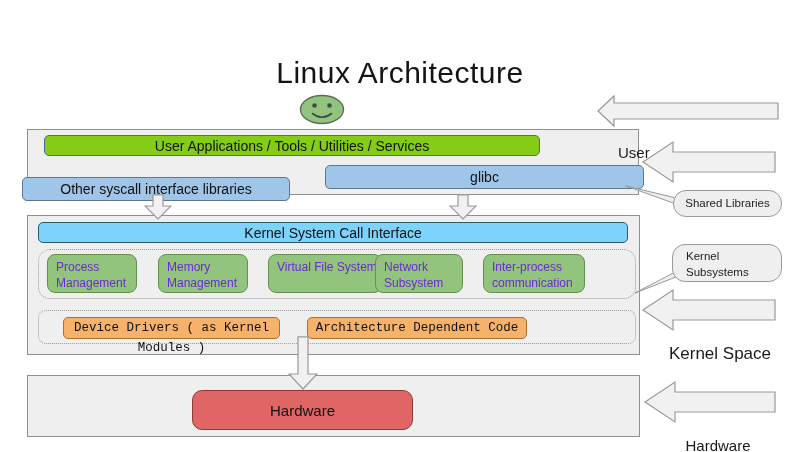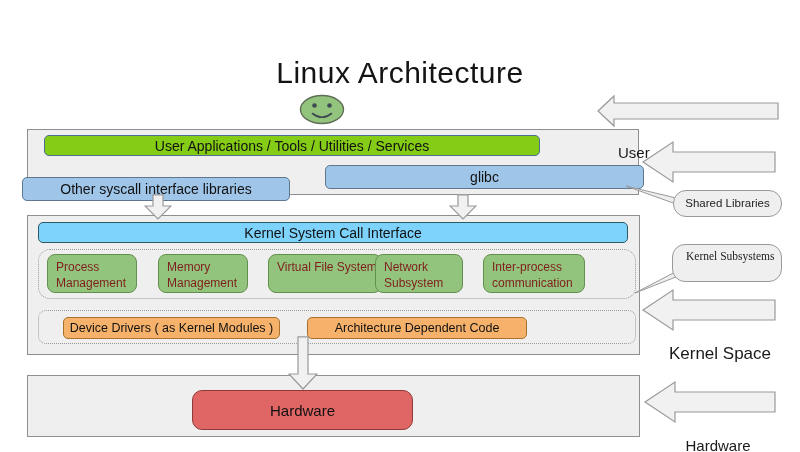--- a/index.html
+++ b/index.html
@@ -20,25 +20,25 @@
     border-radius:5px;text-align:center;font-size:14px;
   }
   .apps-bar{left:44px;top:135px;width:496px;height:21px;background:#84cc16;border:1.5px solid #4d6d94;line-height:20px;}
   .lib-box{background:#9fc5e8;border:1.5px solid #60768f;line-height:22px;height:24px;}
   .teal-bar{left:38px;top:222px;width:590px;height:21px;background:#7dd3fc;border:1.5px solid #2f5a64;line-height:20px;}
   .dotted{
     border:1.6px dotted #9a9a9a;border-radius:12px;background:transparent;
   }
   .green-box{
     top:254px;height:39px;background:#93c47d;border:1.5px solid #63904f;border-radius:8px;
-    font-size:12px;line-height:1.3;padding:5px 0 0 8px;color:#7f1d1d;
+    font-size:12px;line-height:1.3;padding:5px 0 0 8px;color:#6d28d9;
   }
   .orange-box{
     top:317px;height:22px;background:#f6b26b;border:1.5px solid #a8712d;border-radius:5px;
-    font-size:12.5px;text-align:center;line-height:20px;
+    font-size:12.5px;text-align:center;line-height:20px;font-family:Liberation Mono, monospace;
   }
   .hw-box{
     left:192px;top:390px;width:221px;height:40px;background:#e06666;border:1.5px solid #8f3a38;
     border-radius:10px;text-align:center;font-size:15px;line-height:39px;
   }
   .callout{
     background:#efefef;border:1.2px solid #9a9a9a;border-radius:13px;
     font-size:11.5px;color:#222;
   }
   .arrow-label{color:#1a1a1a;margin-top:44px;}
@@ -103,21 +103,21 @@
 <div class="abs arrow-label" style="left:670px;top:152px;width:106px;text-align:center;font-size:17px;">User Space</div>
 
 <svg class="abs" style="left:624px;top:184px;" width="54" height="24" viewBox="0 0 54 24">
   <polygon points="2,2 52,14 52,20" fill="#efefef" stroke="#999" stroke-width="1"></polygon>
 </svg>
 <div class="abs callout" style="left:673px;top:190px;width:109px;height:27px;text-align:center;line-height:25px;">Shared Libraries</div>
 
 <svg class="abs" style="left:631px;top:264px;" width="54" height="32" viewBox="0 0 54 32">
   <polygon points="4,29 50,5 50,11" fill="#efefef" stroke="#999" stroke-width="1"></polygon>
 </svg>
-<div class="abs callout" style="left:672px;top:244px;width:110px;height:38px;padding:3px 6px 0 13px;line-height:1.4;font-family:Liberation Serif, serif;">Kernel Subsystems</div>
+<div class="abs callout" style="left:672px;top:244px;width:110px;height:38px;padding:3px 6px 0 13px;line-height:1.4;">Kernel Subsystems</div>
 
 <svg class="abs" style="left:641px;top:288px;" width="136" height="44" viewBox="0 0 136 44">
   <polygon points="2,22 32,2 32,12 134,12 134,32 32,32 32,42" fill="#f1f1f1" stroke="#999" stroke-width="1.2"></polygon>
 </svg>
 <div class="abs arrow-label" style="left:664px;top:300px;width:112px;text-align:center;font-size:17px;">Kernel Space</div>
 
 <svg class="abs" style="left:643px;top:380px;" width="134" height="44" viewBox="0 0 134 44">
   <polygon points="2,22 32,2 32,12 132,12 132,32 32,32 32,42" fill="#f1f1f1" stroke="#999" stroke-width="1.2"></polygon>
 </svg>
 <div class="abs arrow-label" style="left:664px;top:393px;width:108px;text-align:center;font-size:15px;">Hardware</div>

